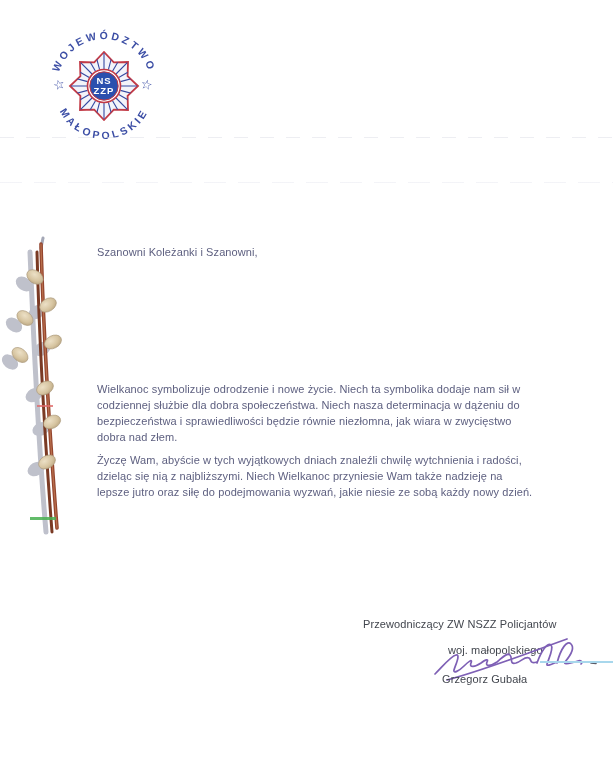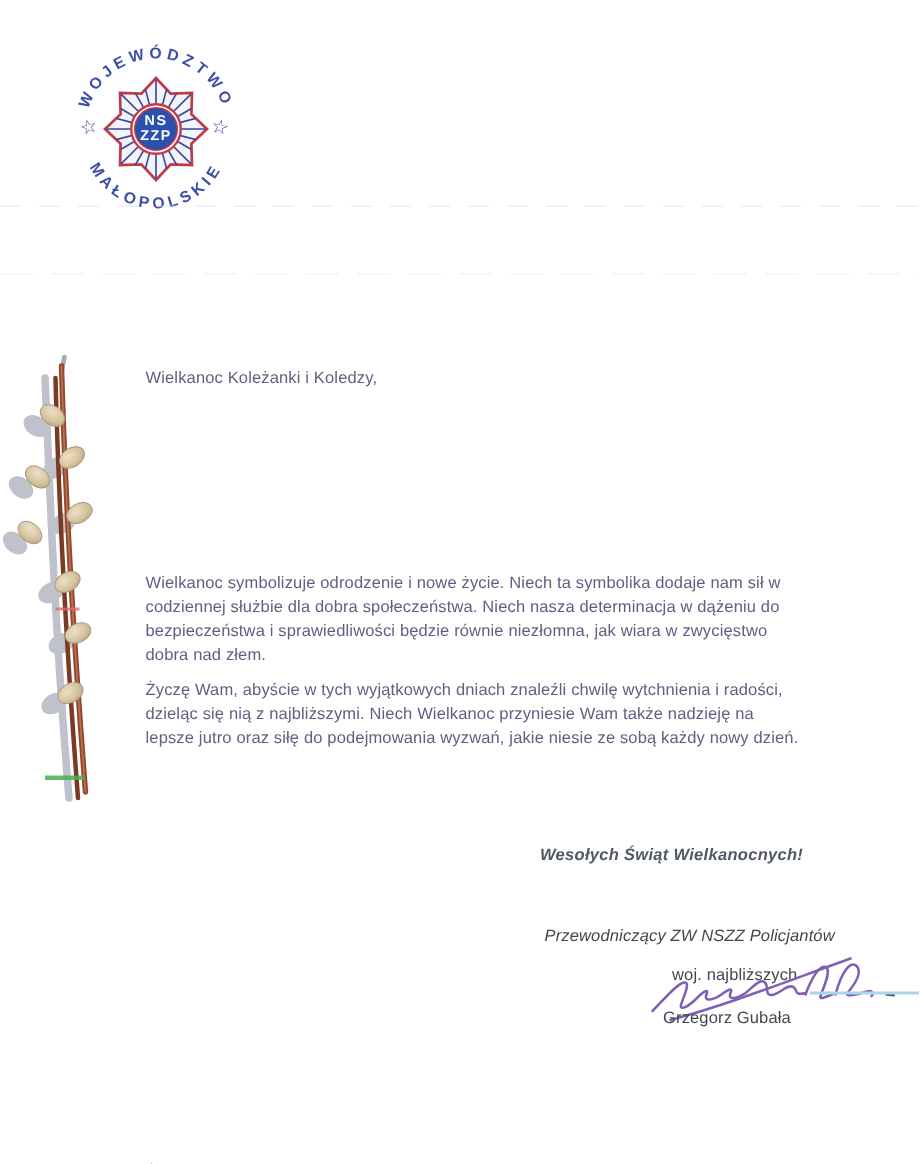--- a/index.html
+++ b/index.html
@@ -10,21 +10,21 @@
     overflow:hidden;
     font-family:"Liberation Sans", sans-serif;
   }
   
   .txt{position:absolute;white-space:pre;color:#5e6080;font-size:11px;line-height:16px;letter-spacing:.1px;}
   .salutation{left:97px;top:244px;}
   .para1{left:97px;top:321px;}
   .para2{left:97px;top:381px;}
   .para3{left:97px;top:452px;}
   .closing{left:360px;top:562px;font-weight:bold;font-style:italic;color:#4f5864;letter-spacing:.2px;}
-  .sig-title1{left:363px;top:616px;color:#42464e;font-style:italic;}
+  .sig-title1{left:363px;top:616px;color:#42464e;}
   .sig-title2{left:448px;top:642px;color:#42464e;}
   .sig-name{left:442px;top:671px;color:#42464e;}
   .date-line{left:74px;top:745px;color:#4b4e58;margin-top:28px;}
   
   .logo-svg{position:absolute;left:44px;top:26px;width:120px;height:120px;}
   .branch-svg{position:absolute;left:0px;top:236px;width:92px;height:302px;}
   .signature-svg{position:absolute;left:425px;top:636px;width:188px;height:48px;}
   .scan-blue-line{position:absolute;left:540px;top:661px;width:73px;height:1.5px;background:#a8d7ec;}
   .scan-artifact-1{position:absolute;left:0;top:137px;width:613px;height:1px;
      background:repeating-linear-gradient(90deg,#dfe0e8 0 14px,transparent 14px 26px);opacity:.55;}
@@ -130,32 +130,31 @@
       <ellipse cx="20" cy="119" rx="9" ry="6.3" transform="rotate(40 20 119)"></ellipse>
       <ellipse cx="45" cy="152" rx="9" ry="6.3" transform="rotate(-30 45 152)"></ellipse>
       <ellipse cx="52" cy="186" rx="9" ry="6.3" transform="rotate(-25 52 186)"></ellipse>
       <ellipse cx="47" cy="226" rx="9" ry="6.3" transform="rotate(-30 47 226)"></ellipse>
     </g>
 
     <rect x="37" y="169" width="16" height="2" fill="#e06a6a" opacity="0.8"></rect>
     <rect x="30" y="281" width="26" height="3" fill="#46b050" opacity="0.85"></rect>
   </svg>
 
-  <div class="txt salutation">Wielkanoc Koleżanki i Koledzy,</div>
+  <div class="txt salutation">Szanowni Koleżanki i Szanowni,</div>
   <div class="txt para3">Życzę Wam, abyście w tych wyjątkowych dniach znaleźli chwilę wytchnienia i radości,
 dzieląc się nią z najbliższymi. Niech Wielkanoc przyniesie Wam także nadzieję na
 lepsze jutro oraz siłę do podejmowania wyzwań, jakie niesie ze sobą każdy nowy dzień.</div>
   <div class="txt para2">Wielkanoc symbolizuje odrodzenie i nowe życie. Niech ta symbolika dodaje nam sił w
 codziennej służbie dla dobra społeczeństwa. Niech nasza determinacja w dążeniu do
 bezpieczeństwa i sprawiedliwości będzie równie niezłomna, jak wiara w zwycięstwo
 dobra nad złem.</div>
-  <div class="txt closing">Wesołych Świąt Wielkanocnych!</div>
 
   <div class="txt sig-title1">Przewodniczący ZW NSZZ Policjantów</div>
-  <div class="txt sig-title2">woj. najbliższych</div>
+  <div class="txt sig-title2">woj. małopolskiego</div>
 
   <svg class="signature-svg" viewBox="0 0 188 48">
     <g fill="none" stroke="#7e60b5" stroke-width="1.7" stroke-linecap="round" stroke-linejoin="round">
       <path d="M 10 38 C 18 30 26 20 31 19 C 36 18 30 30 29 34 C 28 38 34 35 39 30 C 43 26 48 22 46 27 C 44 32 50 31 56 27 C 60 24 64 22 62 26 C 60 31 66 30 72 26 C 77 22 82 16 85 19 C 88 22 84 29 91 27 C 97 25 100 20 104 22 C 107 24 104 28 112 26"></path>
       <path d="M 22 44 C 60 34 100 18 142 3"></path>
       <path d="M 112 27 C 116 16 122 6 126 9 C 129 12 124 22 122 28 C 121 31 127 28 132 26"></path>
       <path d="M 132 27 C 136 12 142 4 146 8 C 150 12 145 20 140 26 C 138 29 147 27 153 25 C 156 24 158 26 156 28"></path>
     </g>
     <path d="M 166 27 l 5 0.5" stroke="#5a5a66" stroke-width="1.6" stroke-linecap="round" fill="none"></path>
   </svg>

